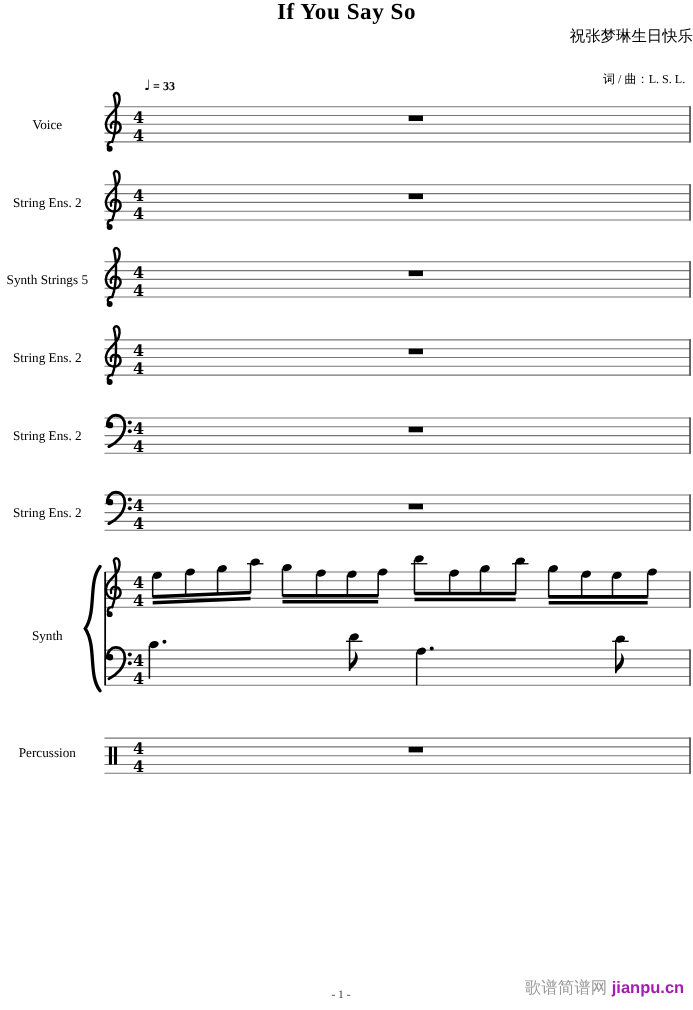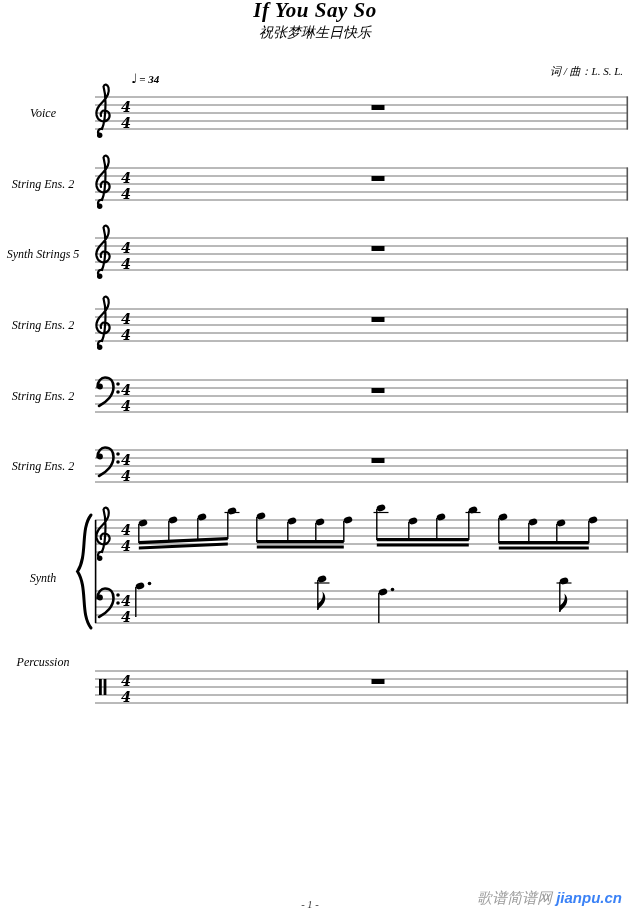--- a/index.html
+++ b/index.html
@@ -1,51 +1,51 @@
 <!DOCTYPE html>
 <html><head>
 <meta charset="utf-8">
 <style>
   html,body{margin:0;padding:0;background:#fff;}
   .page{position:relative;width:630px;height:918px;background:#ffffff;overflow:hidden;
-        font-family:"Liberation Serif","DejaVu Serif",serif;color:#000;font-style:italic;}
+        font-family:"Liberation Serif","DejaVu Serif",serif;color:#000;}
   .title{position:absolute;top:-2px;left:0;width:630px;text-align:center;
          font-size:21px;font-weight:bold;letter-spacing:.5px;}
-  .subtitle{position:absolute;top:24px;left:0;width:630px;text-align:center;font-size:14px;}
+  .subtitle{position:absolute;top:24px;left:0;width:630px;text-align:right;font-size:14px;}
   .credit{position:absolute;top:64px;right:7px;font-size:11px;}
   .tempo{position:absolute;top:71px;left:131px;font-size:11px;font-weight:bold;}
   .tempo .qnote{font-family:"DejaVu Sans",sans-serif;font-size:13px;margin-right:2px;}
   .staff-label{position:absolute;left:0;width:86px;text-align:center;font-size:12px;
                line-height:14px;height:14px;white-space:nowrap;}
   #score-svg{position:absolute;left:0;top:0;}
   .pagenum{position:absolute;top:899px;left:0;width:620px;text-align:center;
            font-size:10.5px;color:#3a3a3a;}
   .watermark{position:absolute;top:889px;right:8px;font-size:15px;
              font-family:"Liberation Sans","DejaVu Sans",sans-serif;}
   .watermark .wm-url{font-weight:bold;}
 </style>
 </head>
 <body>
 
 <div class="page">
   <div class="title">If You Say So</div>
   <div class="subtitle">祝张梦琳生日快乐</div>
   <div class="credit">词 / 曲：L. S. L.</div>
   <div class="tempo">
-    <span class="qnote">♩</span><span>= 34</span>
+    <span class="qnote">♩</span><span>= 33</span>
   </div>
 
   <div class="staff-label" style="top: 106px;">Voice</div>
   <div class="staff-label" style="top: 177px;">String Ens. 2</div>
   <div class="staff-label" style="top: 247px;">Synth Strings 5</div>
   <div class="staff-label" style="top: 318px;">String Ens. 2</div>
   <div class="staff-label" style="top: 389px;">String Ens. 2</div>
   <div class="staff-label" style="top: 459px;">String Ens. 2</div>
   <div class="staff-label" style="top: 571px;">Synth</div>
-  <div class="staff-label" style="top: 655px;">Percussion</div>
+  <div class="staff-label" style="top: 677px;">Percussion</div>
 
   <svg id="score-svg" width="630" height="918">
       <g>
         <line x1="95" y1="97" x2="628" y2="97" stroke="#757575" stroke-width="1"></line>
         <line x1="95" y1="105" x2="628" y2="105" stroke="#757575" stroke-width="1"></line>
         <line x1="95" y1="113" x2="628" y2="113" stroke="#757575" stroke-width="1"></line>
         <line x1="95" y1="121" x2="628" y2="121" stroke="#757575" stroke-width="1"></line>
         <line x1="95" y1="129" x2="628" y2="129" stroke="#757575" stroke-width="1"></line>
         <line x1="627.3" y1="96.5" x2="627.3" y2="129.5" stroke="#555555" stroke-width="1.6"></line>
         <path d="M 100 136 C 96.5 133 98 128.5 102 129
@@ -300,15 +300,15 @@
         <ellipse cx="564" cy="581" rx="4.4" ry="3.1" fill="#000000" transform="rotate(-18 564 581)"></ellipse>
         <path d="M 559.8 612 C 561.3 609 566.8 607 567.3 600
                      C 567.3 596.5 565.3 594.5 564.3 593.5
                      C 565.8 598 564.3 602.5 559.8 605.5 Z" fill="#000000"></path>
       </g>
     </svg>
 
   <div class="pagenum">- 1 -</div>
   <div class="watermark">
     <span class="wm-name" style="color: rgb(155, 155, 155); margin-left: 48px;">歌谱简谱网</span>
-    <span class="wm-url" style="color: #3b82f6; text-align: center;">jianpu.cn</span>
+    <span class="wm-url" style="color: #a21caf; text-align: center;">jianpu.cn</span>
   </div>
 </div>
 
 </body></html>

